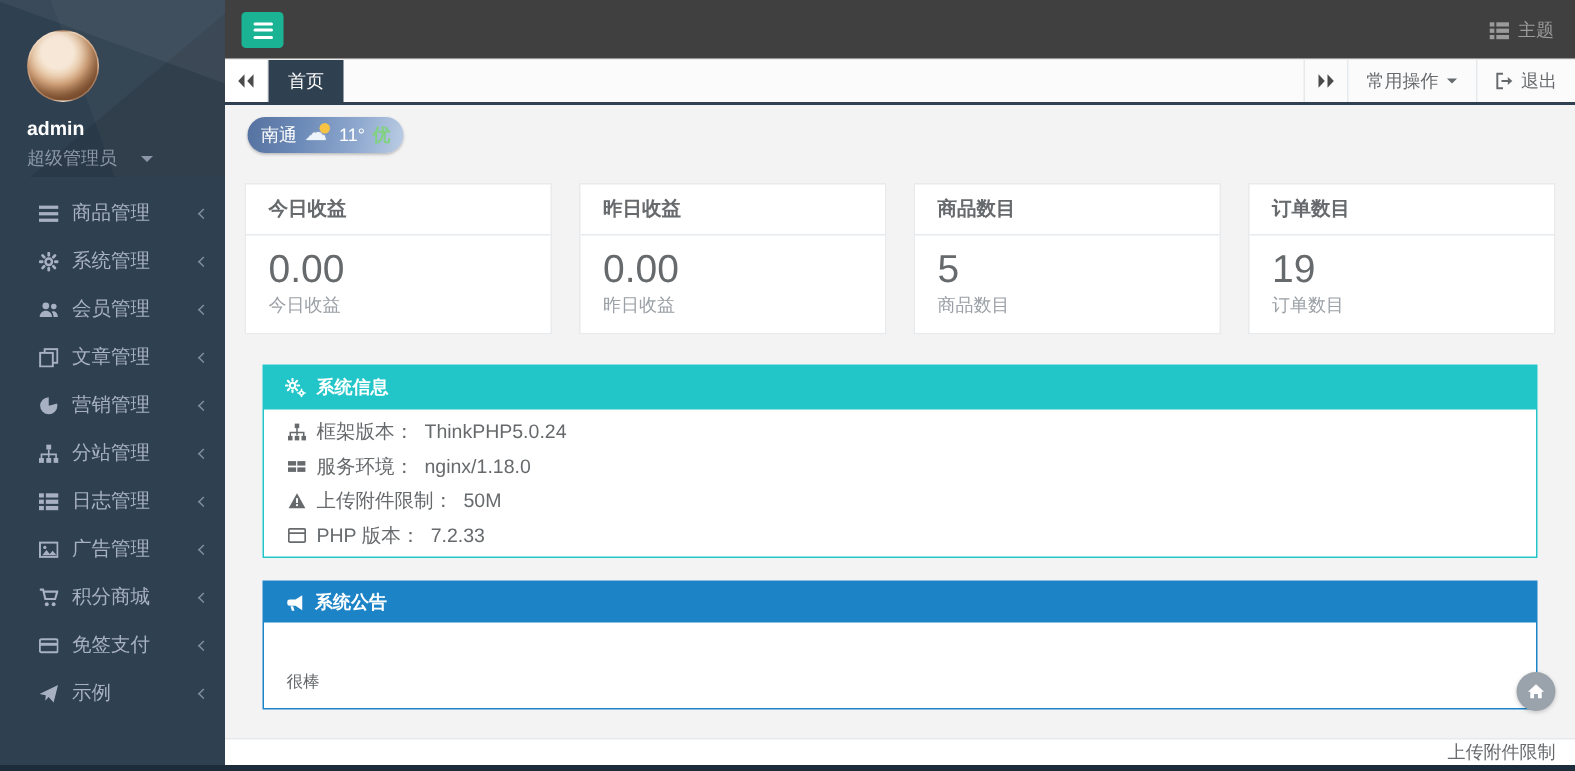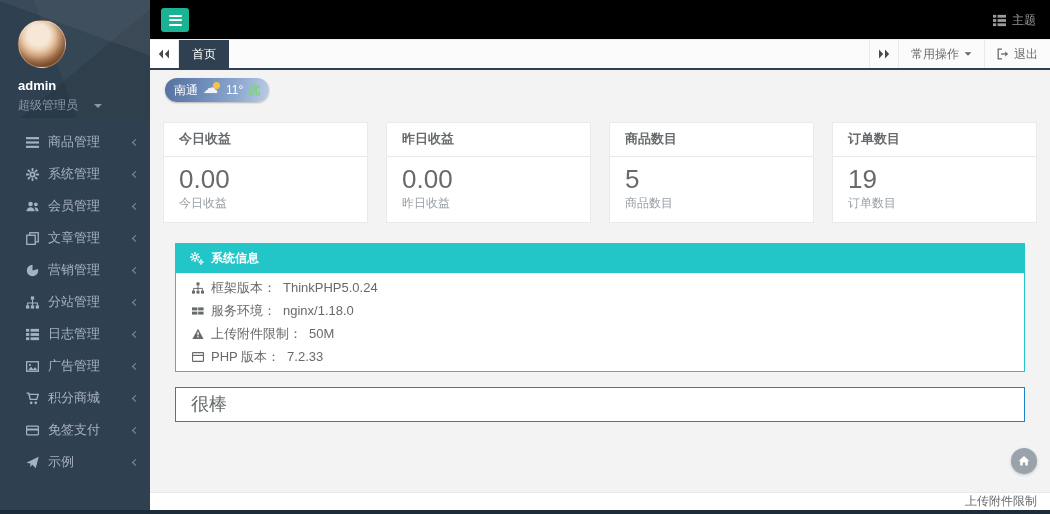--- a/index.html
+++ b/index.html
@@ -23,21 +23,21 @@
   .urole { margin-top:4px; font-size:12px; color:#8b97a7; display:flex; align-items:center; gap:16px; cursor:pointer; }
   .caret-down { width:0; height:0; border-left:4px solid transparent; border-right:4px solid transparent; border-top:4px solid #8b97a7; display:inline-block; }
   .nav { margin-top:12px; }
   .nav-item { height:32px; display:flex; align-items:center; padding:0 12px 0 25px; color:#a7b1c2; font-size:13px; cursor:pointer; }
   .nav-icon { width:14px; margin-right:9px; display:flex; align-items:center; justify-content:center; flex:0 0 14px; }
   .nav-label { flex:1; white-space:nowrap; }
   .nav-chevron { width:5px; height:5px; border-left:1.5px solid #8b97a7; border-bottom:1.5px solid #8b97a7; transform:rotate(45deg); opacity:.9; }
 
   
   .main { margin-left:150px; width:900px; }
-  .topbar { position:relative; height:40px; background:#000000; border-bottom:1px solid #ececec; }
+  .topbar { position:relative; height:40px; background:#404040; border-bottom:1px solid #ececec; }
   .hamburger-btn { position:absolute; left:11px; top:8px; width:28px; height:24px; background:#1ab394; border:none; border-radius:3px; cursor:pointer; display:flex; flex-direction:column; justify-content:center; align-items:center; gap:2.5px; }
   .hamburger-btn i { display:block; width:13px; height:2px; background:#fff; border-radius:1px; }
   .theme-link { position:absolute; right:14px; top:0; height:40px; display:flex; align-items:center; gap:6px; color:#9b9b9b; font-size:12px; cursor:pointer; }
 
   .tabbar { height:30px; background:#fbfbfc; border-bottom:2px solid #2f4050; display:flex; align-items:stretch; }
   .tab-arrow { width:29px; display:flex; align-items:center; justify-content:center; background:#fff; cursor:pointer; color:#4a4a4a; }
   .tab-arrow.left { border-right:1px solid #e7eaec; }
   .tab-arrow.right { background:transparent; border-left:1px solid #e7eaec; }
   .tab-home { background:#2f4050; color:#fff; font-size:12px; padding:8px 13px; display:flex; align-items:center; cursor:pointer; }
   .tab-spacer { flex:1; }
@@ -68,21 +68,21 @@
   .panel { margin:20px 12px 0 12px; background:#fff; }
   .panel.teal { border:1px solid #23c6c8; }
   .panel.blue { border:1px solid #1c84c6; margin-top:15px; }
   .panel-hd { display:flex; align-items:center; gap:7px; padding:6px 14px; font-size:12px; font-weight:bold; color:#fff; }
   .panel.teal .panel-hd { background:#23c6c8;text-align:center; }
   .panel.blue .panel-hd { background:#1c84c6; padding:5px 14px; }
   .panel-bd { padding:7px 15px; }
   .info-row { display:flex; align-items:center; gap:7px; font-size:13px; color:#676a6c; line-height:15px; }
   .info-row + .info-row { margin-top:8px; }
   .info-row .ri { display:flex; width:13px; justify-content:center; color:#676a6c; }
-  .notice-bd { padding:9px 15px; font-size:18px; color:#676a6c; line-height:15px; }
+  .notice-bd { padding:9px 15px; font-size:11px; color:#676a6c; line-height:15px;margin-top:24px; }
 
   
   .float-home { position:absolute; right:13px; top:448px; width:26px; height:26px; border-radius:50%; background:#9aa3ab; border:none; display:flex; align-items:center; justify-content:center; cursor:pointer; z-index:3; box-shadow:0 1px 3px rgba(0,0,0,.2); }
   .footer { margin-left:150px; height:18px; background:#fff; border-top:1px solid #e7eaec; font-size:12px; color:#676a6c; text-align:right; line-height:17px; padding-right:13px; }
   .bottom-strip { position:absolute; left:0; bottom:0; width:1050px; height:4px; background:#1d2c3b; z-index:5; }
 
   svg { display:block; }
 </style>
 </head>
 <body>
@@ -409,20 +409,27 @@
                   <line x1="0.5" y1="4.4" x2="11.5" y2="4.4" stroke="currentColor" stroke-width="1.2"></line>
                 </svg>
               </span>
             <span>PHP 版本：</span>
             <span>7.2.33</span>
           </div>
         </div>
       </div>
 
       <div class="panel blue">
+        <div class="panel-hd">
+          <svg width="13" height="12" viewBox="0 0 12 12">
+              <path d="M11 0.8v10L6.5 7.9H2.6A1.6 1.6 0 0 1 1 6.3V5.2a1.6 1.6 0 0 1 1.6-1.6h3.9z" fill="#fff"></path>
+              <path d="M3.2 8.2l.9 2.9h1.7l-.9-2.9z" fill="#fff"></path>
+            </svg>
+          <span>系统公告</span>
+        </div>
         <div class="notice-bd">很棒</div>
       </div>
 
     </div>
   </div>
 
   <button class="float-home">
     <svg width="12" height="12" viewBox="0 0 12 12">
         <path d="M6 1.1 11.4 6.1H9.8v4.4H7.3V7.6H4.7v2.9H2.2V6.1H0.6Z" fill="#fff"></path>
       </svg>

